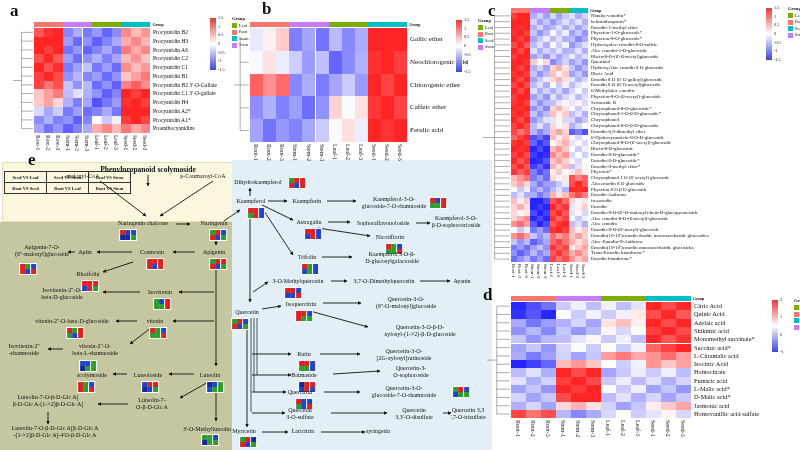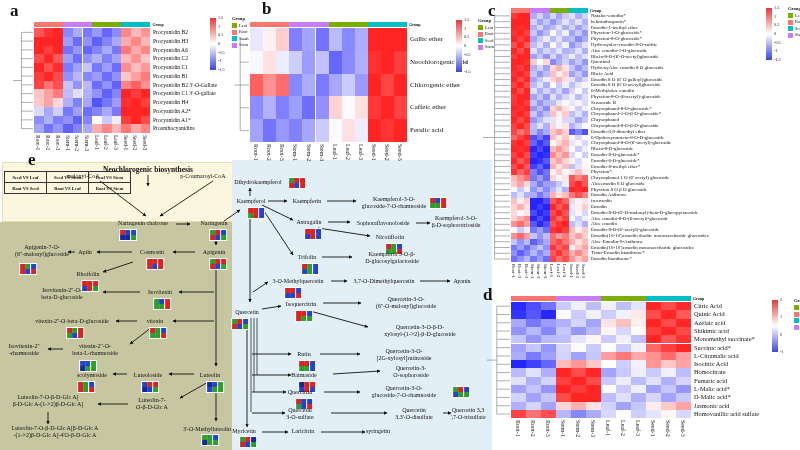--- a/index.html
+++ b/index.html
@@ -37,21 +37,21 @@
   <div class="bgbox" id="box-cream"></div>
   <div class="bgbox" id="box-blue"></div>
   <div class="bgbox" id="box-olive"></div>
 
   <span class="plabel" style="left:10px;top:2px">a</span>
   <span class="plabel" style="left:262px;top:0px">b</span>
   <span class="plabel" style="left:488px;top:2px">c</span>
   <span class="plabel" style="left:483px;top:286px">d</span>
   <span class="plabel" style="left:28px;top:151px">e</span>
 
-  <div id="ptitle">Neochlorogenic biosynthesis</div>
+  <div id="ptitle">Phenylpropanoid scolymoside</div>
 
   <div id="gen-heatmaps">
       <div class="hm-cell" style="left: 34px; top: 22px; width: 29.1px; height: 5px; background: rgb(248, 118, 109);"></div>
       <div class="hm-cell" style="left: 63.1px; top: 22px; width: 29.1px; height: 5px; background: rgb(199, 124, 255);"></div>
       <div class="hm-cell" style="left: 92.2px; top: 22px; width: 29.1px; height: 5px; background: rgb(124, 174, 0);"></div>
       <div class="hm-cell" style="left: 121.3px; top: 22px; width: 29.1px; height: 5px; background: rgb(0, 191, 196);"></div>
       <div class="grouplab" style="left: 152.4px; top: 22px;">Group</div>
       <div class="hm-cell" style="left: 34px; top: 28px; width: 9.7px; height: 8.75px; background: rgb(255, 87, 87);"></div>
       <div class="hm-cell" style="left: 43.7px; top: 28px; width: 9.7px; height: 8.75px; background: rgb(255, 51, 51);"></div>
       <div class="hm-cell" style="left: 53.4px; top: 28px; width: 9.7px; height: 8.75px; background: rgb(255, 37, 37);"></div>

